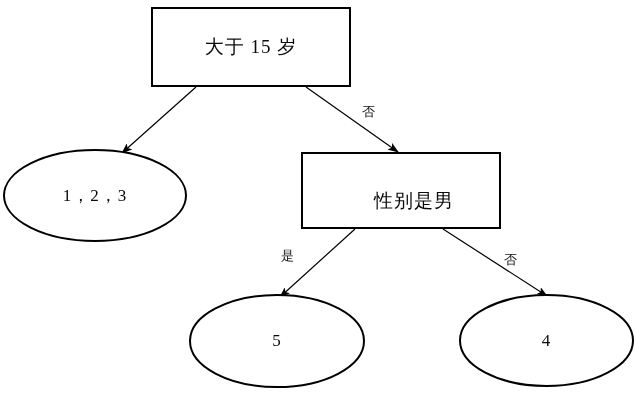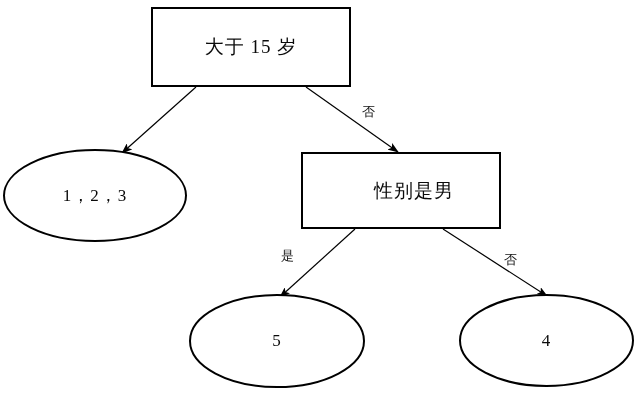--- a/index.html
+++ b/index.html
@@ -79,21 +79,21 @@
         <ellipse cx="95" cy="195.5" rx="91" ry="45.5" stroke-width="2" fill="#ffffff" stroke="#000000"></ellipse>
         <rect x="302" y="153" width="198" height="75" stroke-width="2" fill="#ffffff" stroke="#000000"></rect>
         <ellipse cx="277" cy="341" rx="87" ry="46" stroke-width="2" fill="#ffffff" stroke="#000000"></ellipse>
         <ellipse cx="546.5" cy="340.5" rx="86.5" ry="45.5" stroke-width="2" fill="#ffffff" stroke="#000000"></ellipse>
       </g>
   </svg>
 
   <div id="labels-layer">
       <div class="node-label box-text" style="left: 152px; top: 8px; width: 198px; height: 78px;">大于 15 岁</div>
       <div class="node-label leaf-text" style="left: 4px; top: 150px; width: 182px; height: 91px;">1，2，3</div>
-      <div class="node-label box-text" style="left: 302px; top: 153px; width: 224px; height: 75px;">性别是男</div>
+      <div class="node-label box-text" style="left: 302px; top: 163px; width: 224px; height: 75px;">性别是男</div>
       <div class="node-label leaf-text" style="left: 190px; top: 295px; width: 174px; height: 92px;">5</div>
       <div class="node-label leaf-text" style="left: 460px; top: 295px; width: 173px; height: 91px;">4</div>
     </div>
   <div id="edge-labels-layer">
       <div class="edge-label" style="left: 362px; top: 103px;">否</div>
       <div class="edge-label" style="left: 281px; top: 247px;">是</div>
       <div class="edge-label" style="left: 504px; top: 251px;">否</div>
     </div>
 
 </div>

